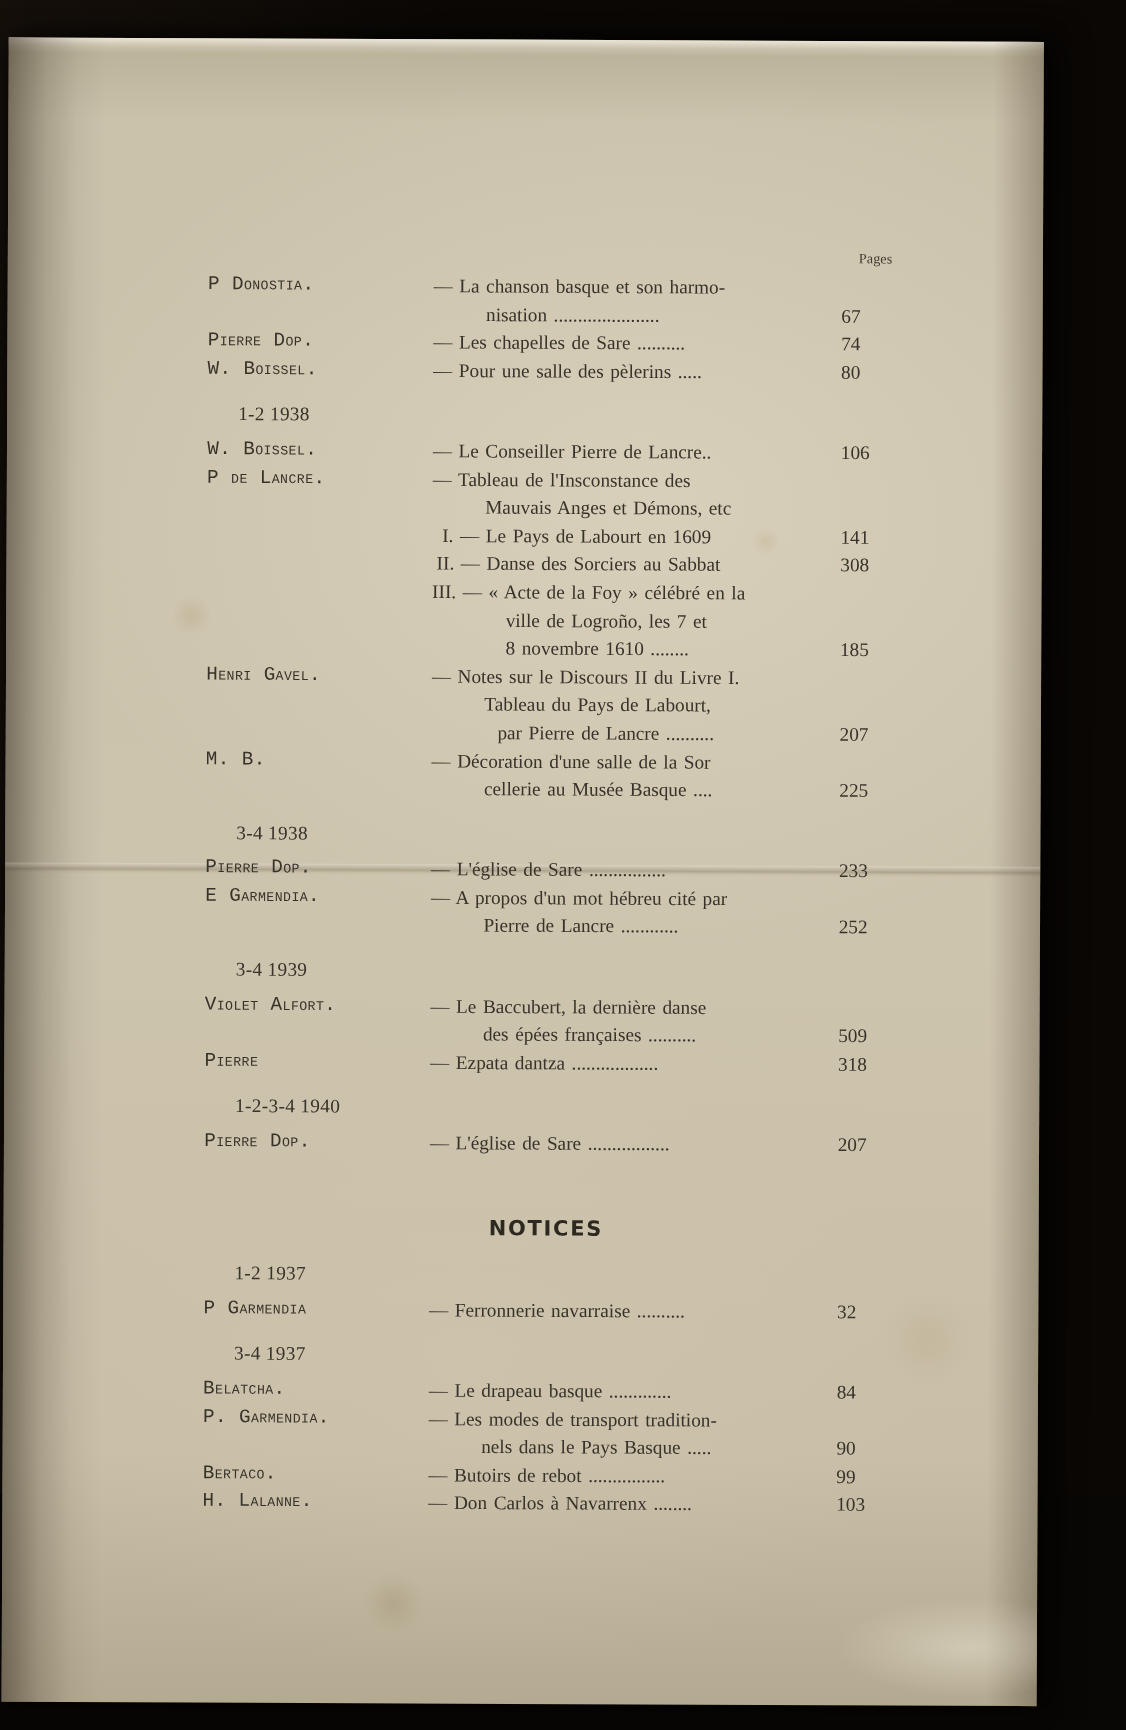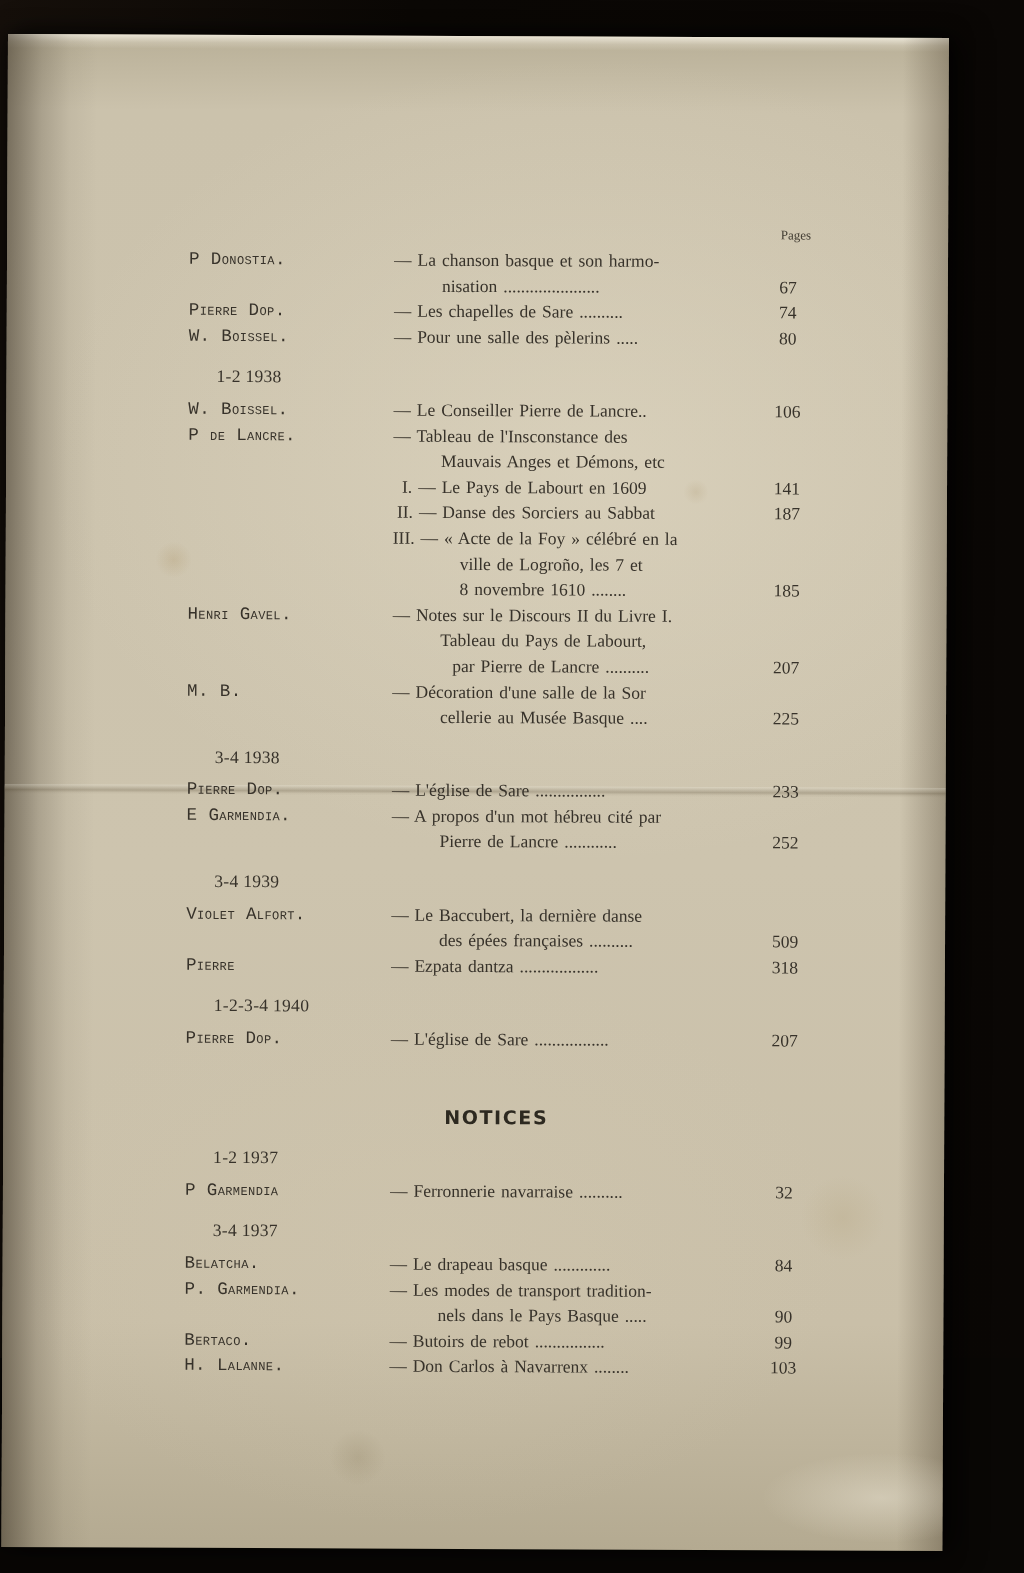--- a/index.html
+++ b/index.html
@@ -94,21 +94,21 @@
     font-family: Liberation Mono, monospace;
   }
   .title {
     flex: 1 1 auto;
     white-space: nowrap;
     word-spacing: 1.6px;
     overflow: hidden;
   }
   .pagenum {
     flex: 0 0 46px;
-    text-align: center;
+    text-align: left;
     white-space: nowrap;
   }
   .section-row {
     padding-left: 28px;
     margin: 15px 0 7px;
     letter-spacing: 0.3px;
   }
   .heading-row {
     text-align: center;
     font-family: "DejaVu Sans", "Liberation Sans", sans-serif;
@@ -171,21 +171,21 @@
             <div class="pagenum"></div>
           </div>
           <div class="toc-row">
             <div class="author"></div>
             <div class="title" style="padding-left: 9px;">I. — Le Pays de Labourt en 1609</div>
             <div class="pagenum">141</div>
           </div>
           <div class="toc-row">
             <div class="author"></div>
             <div class="title" style="padding-left: 4px;">II. — Danse des Sorciers au Sabbat</div>
-            <div class="pagenum">187</div>
+            <div class="pagenum">308</div>
           </div>
           <div class="toc-row">
             <div class="author"></div>
             <div class="title" style="padding-left: 0px;">III. — « Acte de la Foy » célébré en la</div>
             <div class="pagenum"></div>
           </div>
           <div class="toc-row">
             <div class="author"></div>
             <div class="title" style="padding-left: 67px;">ville de Logroño, les 7 et</div>
             <div class="pagenum"></div>

